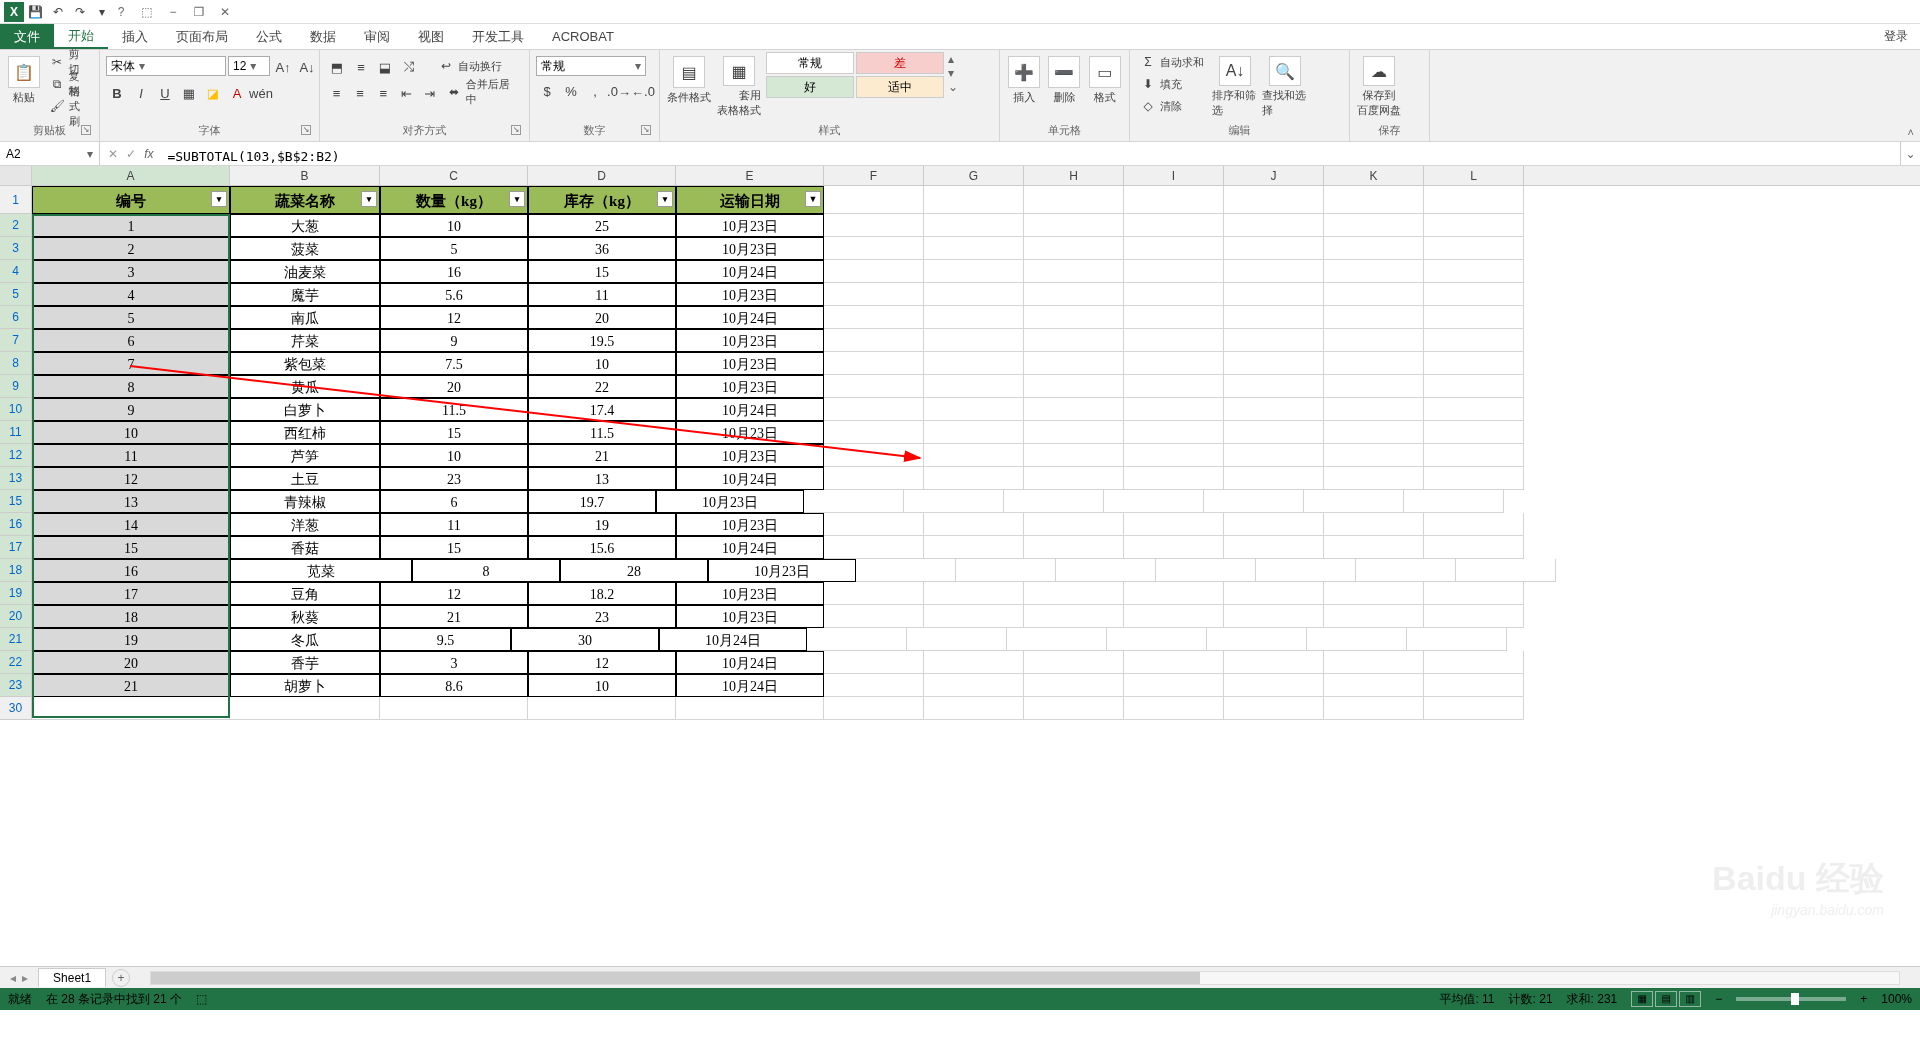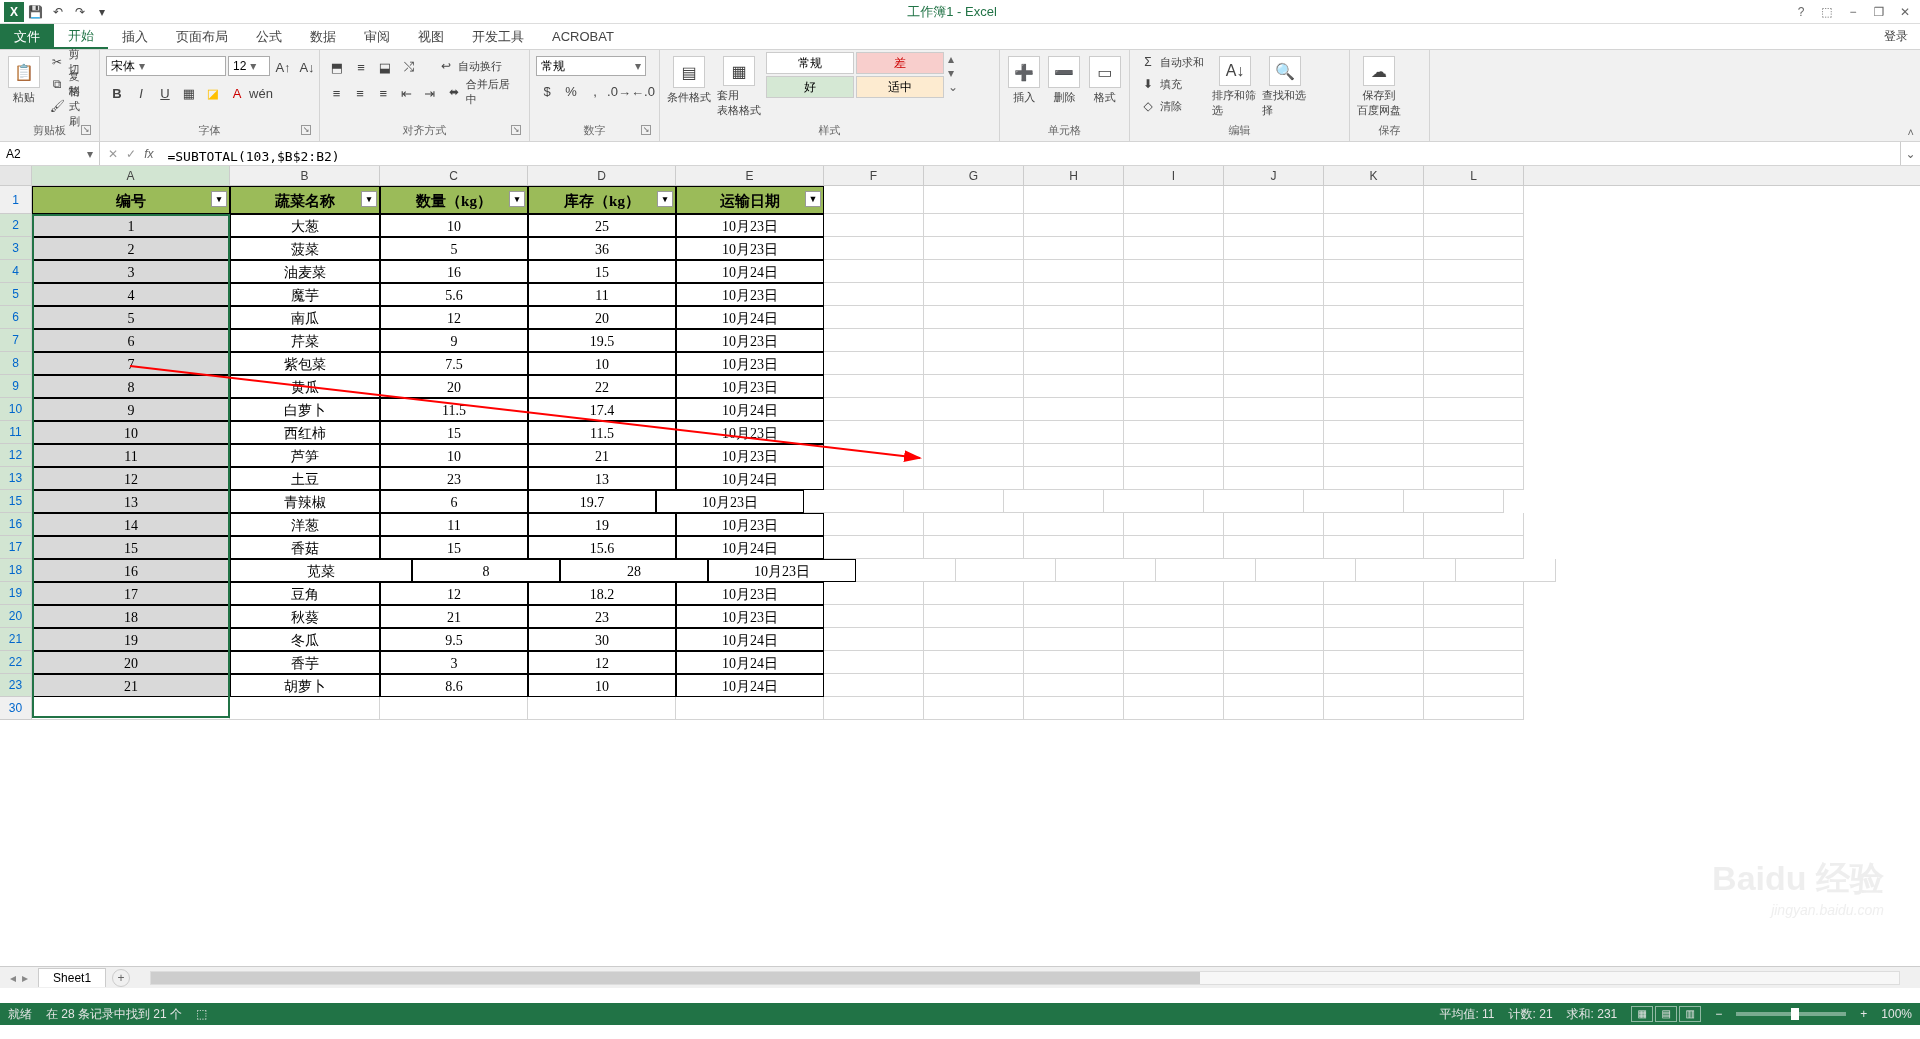--- a/index.html
+++ b/index.html
@@ -78,42 +78,41 @@
 
 
 .sheet-bar { height: 22px; border-top: 1px solid #ccc; display: flex; align-items: center; background: #f0f0f0; }
 .sheet-nav { display: flex; gap: 6px; padding: 0 10px; color: #888; }
 .sheet-tab { background: #fff; border: 1px solid #ccc; border-bottom: none; padding: 2px 14px; font-size: 12px; }
 .sheet-add { width: 18px; height: 18px; border: 1px solid #ccc; border-radius: 50%; text-align: center; line-height: 16px; margin-left: 6px; color: #666; }
 .hscroll { flex: 1; margin: 0 20px; height: 14px; background: #f7f7f7; border: 1px solid #ddd; position: relative; }
 .hscroll .thumb { position: absolute; left: 0; top: 0; width: 60%; height: 100%; background: #cdcdcd; }
 
 
-.statusbar { height: 22px; background: #217346; color: #e5e5e5; display: flex; align-items: center; font-size: 12px; padding: 0 8px; gap: 14px; margin-top: 15px; }
+.statusbar { height: 22px; background: #217346; color: #000000; display: flex; align-items: center; font-size: 12px; padding: 0 8px; gap: 14px; }
 .statusbar .spacer { flex: 1; }
 .view-btns { display: flex; gap: 2px; }
 .view-btns span { width: 22px; height: 16px; border: 1px solid rgba(255,255,255,.5); text-align: center; font-size: 10px; line-height: 14px; }
 .zoom-slider { width: 110px; height: 4px; background: rgba(255,255,255,.4); position: relative; }
 .zoom-slider .knob { position: absolute; left: 50%; top: -4px; width: 8px; height: 12px; background: #fff; }
 
 .watermark { position: absolute; right: 36px; bottom: 48px; color: #e8e8e8; font-size: 34px; font-family: Arial; font-weight: bold; opacity: .7; pointer-events:none; }
 .watermark small { display: block; font-size: 14px; text-align: right; font-style: italic; font-weight: normal; }
 </style>
 </head>
 <body>
 
 <div class="titlebar">
   <div class="titlebar-left">
     <span class="qat-btn" style="background:#217346;color:#fff;font-weight:bold;">X</span>
     <span class="qat-btn">💾</span>
     <span class="qat-btn">↶</span>
     <span class="qat-btn">↷</span>
     <span class="qat-btn">▾</span>
   </div>
-  <div class="titlebar-center">工作簿1 - Excel</div>
   <div class="titlebar-right">
     <span>?</span>
     <span>⬚</span>
     <span>−</span>
     <span>❐</span>
     <span>✕</span>
   </div>
 </div>
 
 <div class="tabs">
@@ -230,21 +229,21 @@
   </div>
 
   <div class="group" style="width:340px">
     <div class="group-body">
       <div class="big-btn">
           <div class="icon">▤</div>
           <span>条件格式</span>
         </div>
       <div class="big-btn">
           <div class="icon">▦</div>
-          <span style="white-space:pre-line;text-align:left">套用
+          <span style="white-space:pre-line;text-align:right">套用
 表格格式</span>
         </div>
       <div class="styles-gallery">
         <div style="display:flex;gap:2px">
           <div class="style-cell style-normal">常规</div>
           <div class="style-cell style-bad">差</div>
         </div>
         <div style="display:flex;gap:2px">
           <div class="style-cell style-good">好</div>
           <div class="style-cell style-neutral">适中</div>
@@ -631,21 +630,21 @@
         <div class="cell" style="width:100px;border:none;border-right:1px solid #d4d4d4;border-bottom:1px solid #d4d4d4"></div>
         <div class="cell" style="width:100px;border:none;border-right:1px solid #d4d4d4;border-bottom:1px solid #d4d4d4"></div>
         <div class="cell" style="width:100px;border:none;border-right:1px solid #d4d4d4;border-bottom:1px solid #d4d4d4"></div>
         <div class="cell" style="width:100px;border:none;border-right:1px solid #d4d4d4;border-bottom:1px solid #d4d4d4"></div>
         <div class="cell" style="width:100px;border:none;border-right:1px solid #d4d4d4;border-bottom:1px solid #d4d4d4"></div>
       </div>
       <div class="grow data">
         <div class="row-h sel">21</div>
         <div class="cell selcol" style="width:198px">19</div>
         <div class="cell" style="width:150px">冬瓜</div>
-        <div class="cell" style="width:148px">9.5</div>
+        <div class="cell" style="width:131px">9.5</div>
         <div class="cell" style="width:148px">30</div>
         <div class="cell" style="width:148px">10月24日</div>
         <div class="cell" style="width:100px;border:none;border-right:1px solid #d4d4d4;border-bottom:1px solid #d4d4d4"></div>
         <div class="cell" style="width:100px;border:none;border-right:1px solid #d4d4d4;border-bottom:1px solid #d4d4d4"></div>
         <div class="cell" style="width:100px;border:none;border-right:1px solid #d4d4d4;border-bottom:1px solid #d4d4d4"></div>
         <div class="cell" style="width:100px;border:none;border-right:1px solid #d4d4d4;border-bottom:1px solid #d4d4d4"></div>
         <div class="cell" style="width:100px;border:none;border-right:1px solid #d4d4d4;border-bottom:1px solid #d4d4d4"></div>
         <div class="cell" style="width:100px;border:none;border-right:1px solid #d4d4d4;border-bottom:1px solid #d4d4d4"></div>
         <div class="cell" style="width:100px;border:none;border-right:1px solid #d4d4d4;border-bottom:1px solid #d4d4d4"></div>
       </div>

